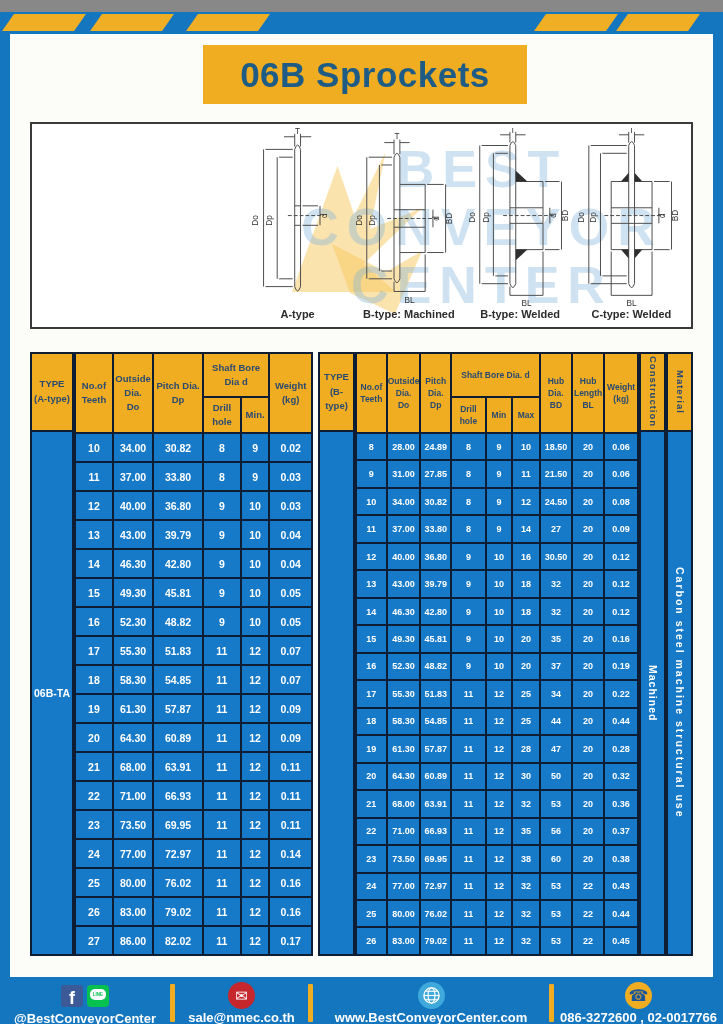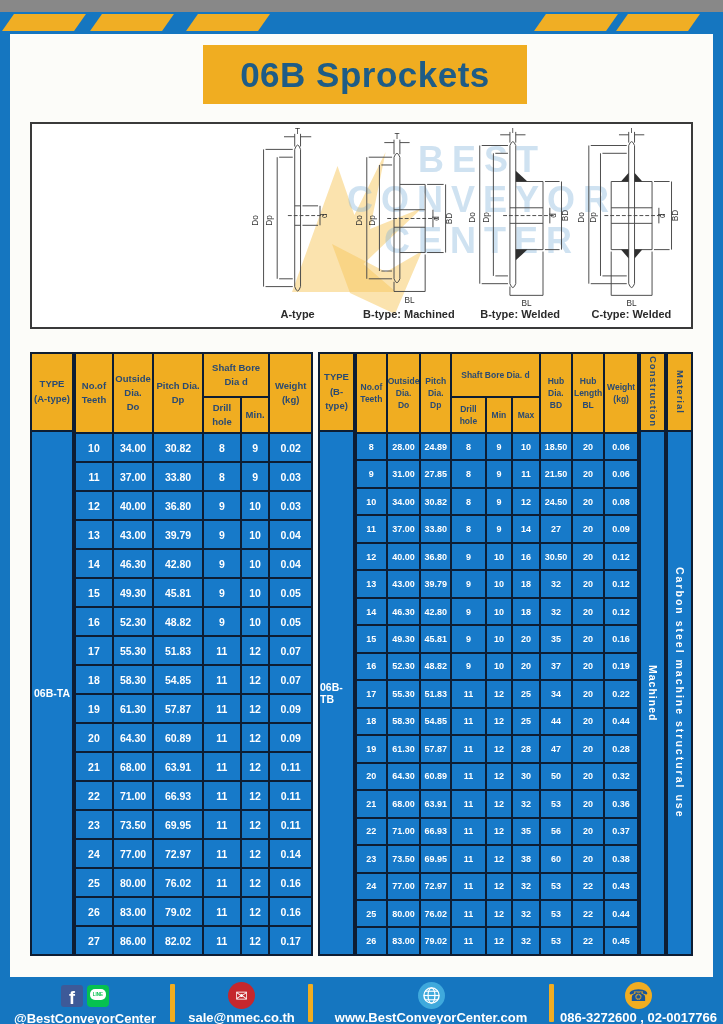--- a/index.html
+++ b/index.html
@@ -14,21 +14,21 @@
   .sheet { position:absolute; left:10px; top:22px; width:703px; height:943px; background:#fcfcf9; }
 
   .banner { position:absolute; left:193px; top:11px; width:324px; height:59px; background:#f0ad21; display:flex; align-items:center; justify-content:center; }
   .banner h1 { font-size:35px; font-weight:bold; color:#1e5c86; letter-spacing:.5px; }
 
   
   .diagram-box { position:absolute; left:20px; top:88px; width:663px; height:207px; background:#fff; border:2px solid #3a3a3a; overflow:hidden; }
   .specs { position:absolute; left:10px; top:48px; z-index:2; }
   .specs div { font-size:13px; font-weight:bold; color:#1e5c86; line-height:1.72; white-space:nowrap; }
   .watermark { position:absolute; left:250px; top:16px; width:400px; text-align:center; z-index:0;
-               color:rgba(130,178,218,.38); font-weight:bold; letter-spacing:8px; line-height:1.12; font-size:36px; pointer-events:none; }
+               color:rgba(130,178,218,.38); font-weight:bold; letter-spacing:8px; line-height:1.12; font-size:52px; pointer-events:none; }
   .bird { position:absolute; z-index:0; background:rgba(247,199,94,.5); pointer-events:none; }
   .bird1 { left:260px; top:28px; width:130px; height:140px; clip-path:polygon(0 100%, 35% 10%, 48% 45%, 72% 0, 60% 55%, 100% 40%, 55% 80%, 80% 100%); }
   .bird2 { left:300px; top:120px; width:90px; height:70px; clip-path:polygon(0 0, 60% 40%, 100% 10%, 70% 100%, 20% 70%); }
   .drawings { position:absolute; left:210px; top:4px; right:4px; bottom:2px; display:flex; z-index:1; }
   .slot { flex:1; display:flex; flex-direction:column; align-items:center; }
   .slot svg { flex:1; width:100%; }
   .caption { font-size:11px; font-weight:bold; color:#2b2b2b; padding-bottom:5px; }
   .tech { stroke:#4a4a4a; stroke-width:1; fill:none; }
   .techf { fill:#2f2f2f; stroke:none; }
   .dimtxt { font-size:8.5px; fill:#333; font-family:"Liberation Sans",sans-serif; }
@@ -423,21 +423,20 @@
                 <td>0.17</td>
               </tr>
             </tbody>
         </table>
       </div>
 
       <div class="tbl-wrap right">
         <div class="side-col typecol-b">
           <div class="side-head">TYPE
 (B-type)</div>
-          <div class="side-body">06B-TB</div>
         </div>
         <table class="tbl-b">
           <colgroup>
             <col style="width:11%">
               <col style="width:11%">
               <col style="width:11%">
             <col style="width:12.5%">
               <col style="width:9.5%">
               <col style="width:10%">
             <col style="width:11.5%">

